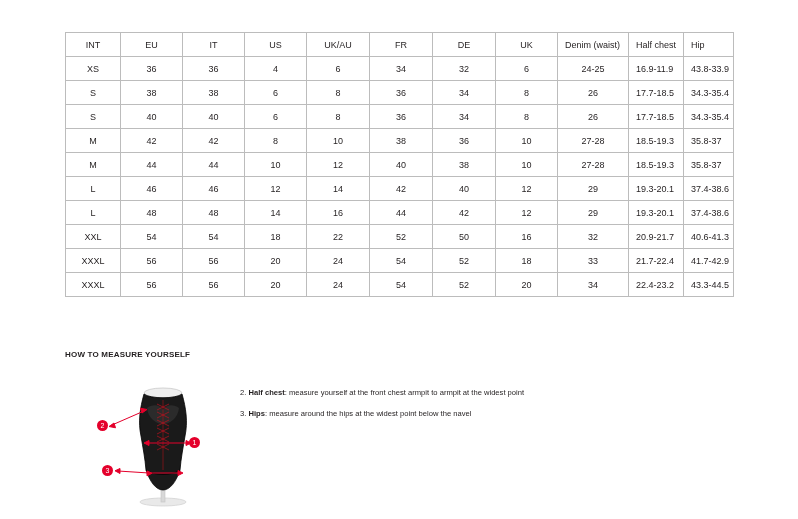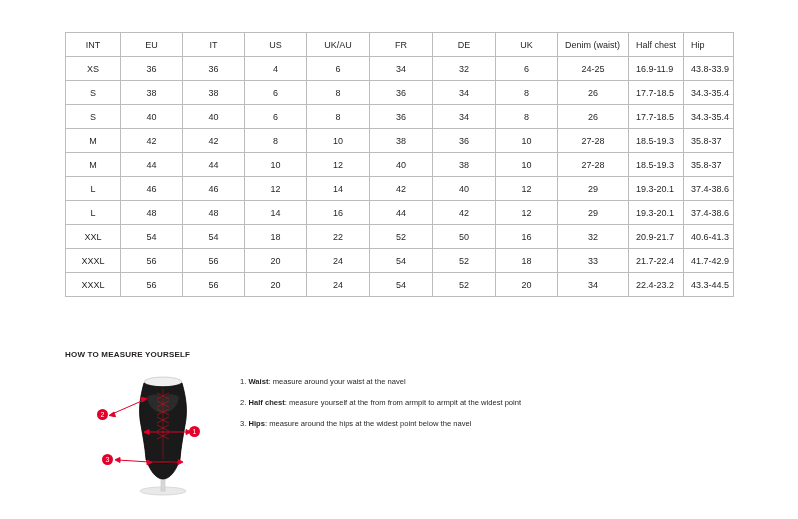--- a/index.html
+++ b/index.html
@@ -73,21 +73,21 @@
     position: absolute;
     left: 65px;
     top: 350px;
     width: 680px;
   }
   .measure-title {
     font-size: 8px;
     font-weight: bold;
     letter-spacing: 0.2px;
     color: #231f20;
-    margin-bottom: 8px;
+    margin-bottom: 19px;
   }
   .measure-body {
     position: relative;
     display: flex;
     align-items: flex-start;
   }
   .figure-area {
     position: relative;
     width: 118px;
     height: 130px;
@@ -346,26 +346,22 @@
             <polygon points="83,95 78,92.5 78,97.5"></polygon>
           </g>
         </svg>
         <div class="badge badge-1">1</div>
         <div class="badge badge-2">2</div>
         <div class="badge badge-3">3</div>
       </div>
 
       <div class="measure-list">
         <div class="measure-item">
-          <span>1.</span>
-          <b>Waist</b><span>: measure around your waist at the navel</span>
-        </div>
-        <div class="measure-item">
           <span>2.</span>
-          <b>Half chest</b><span>: measure yourself at the from from armpit to armpit at the widest point</span>
+          <b>Half chest</b><span>: measure yourself at the front chest armpit to armpit at the widest point</span>
         </div>
         <div class="measure-item">
           <span>3.</span>
           <b>Hips</b><span>: measure around the hips at the widest point below the navel</span>
         </div>
       </div>
 
     </div>
   </div>
 

